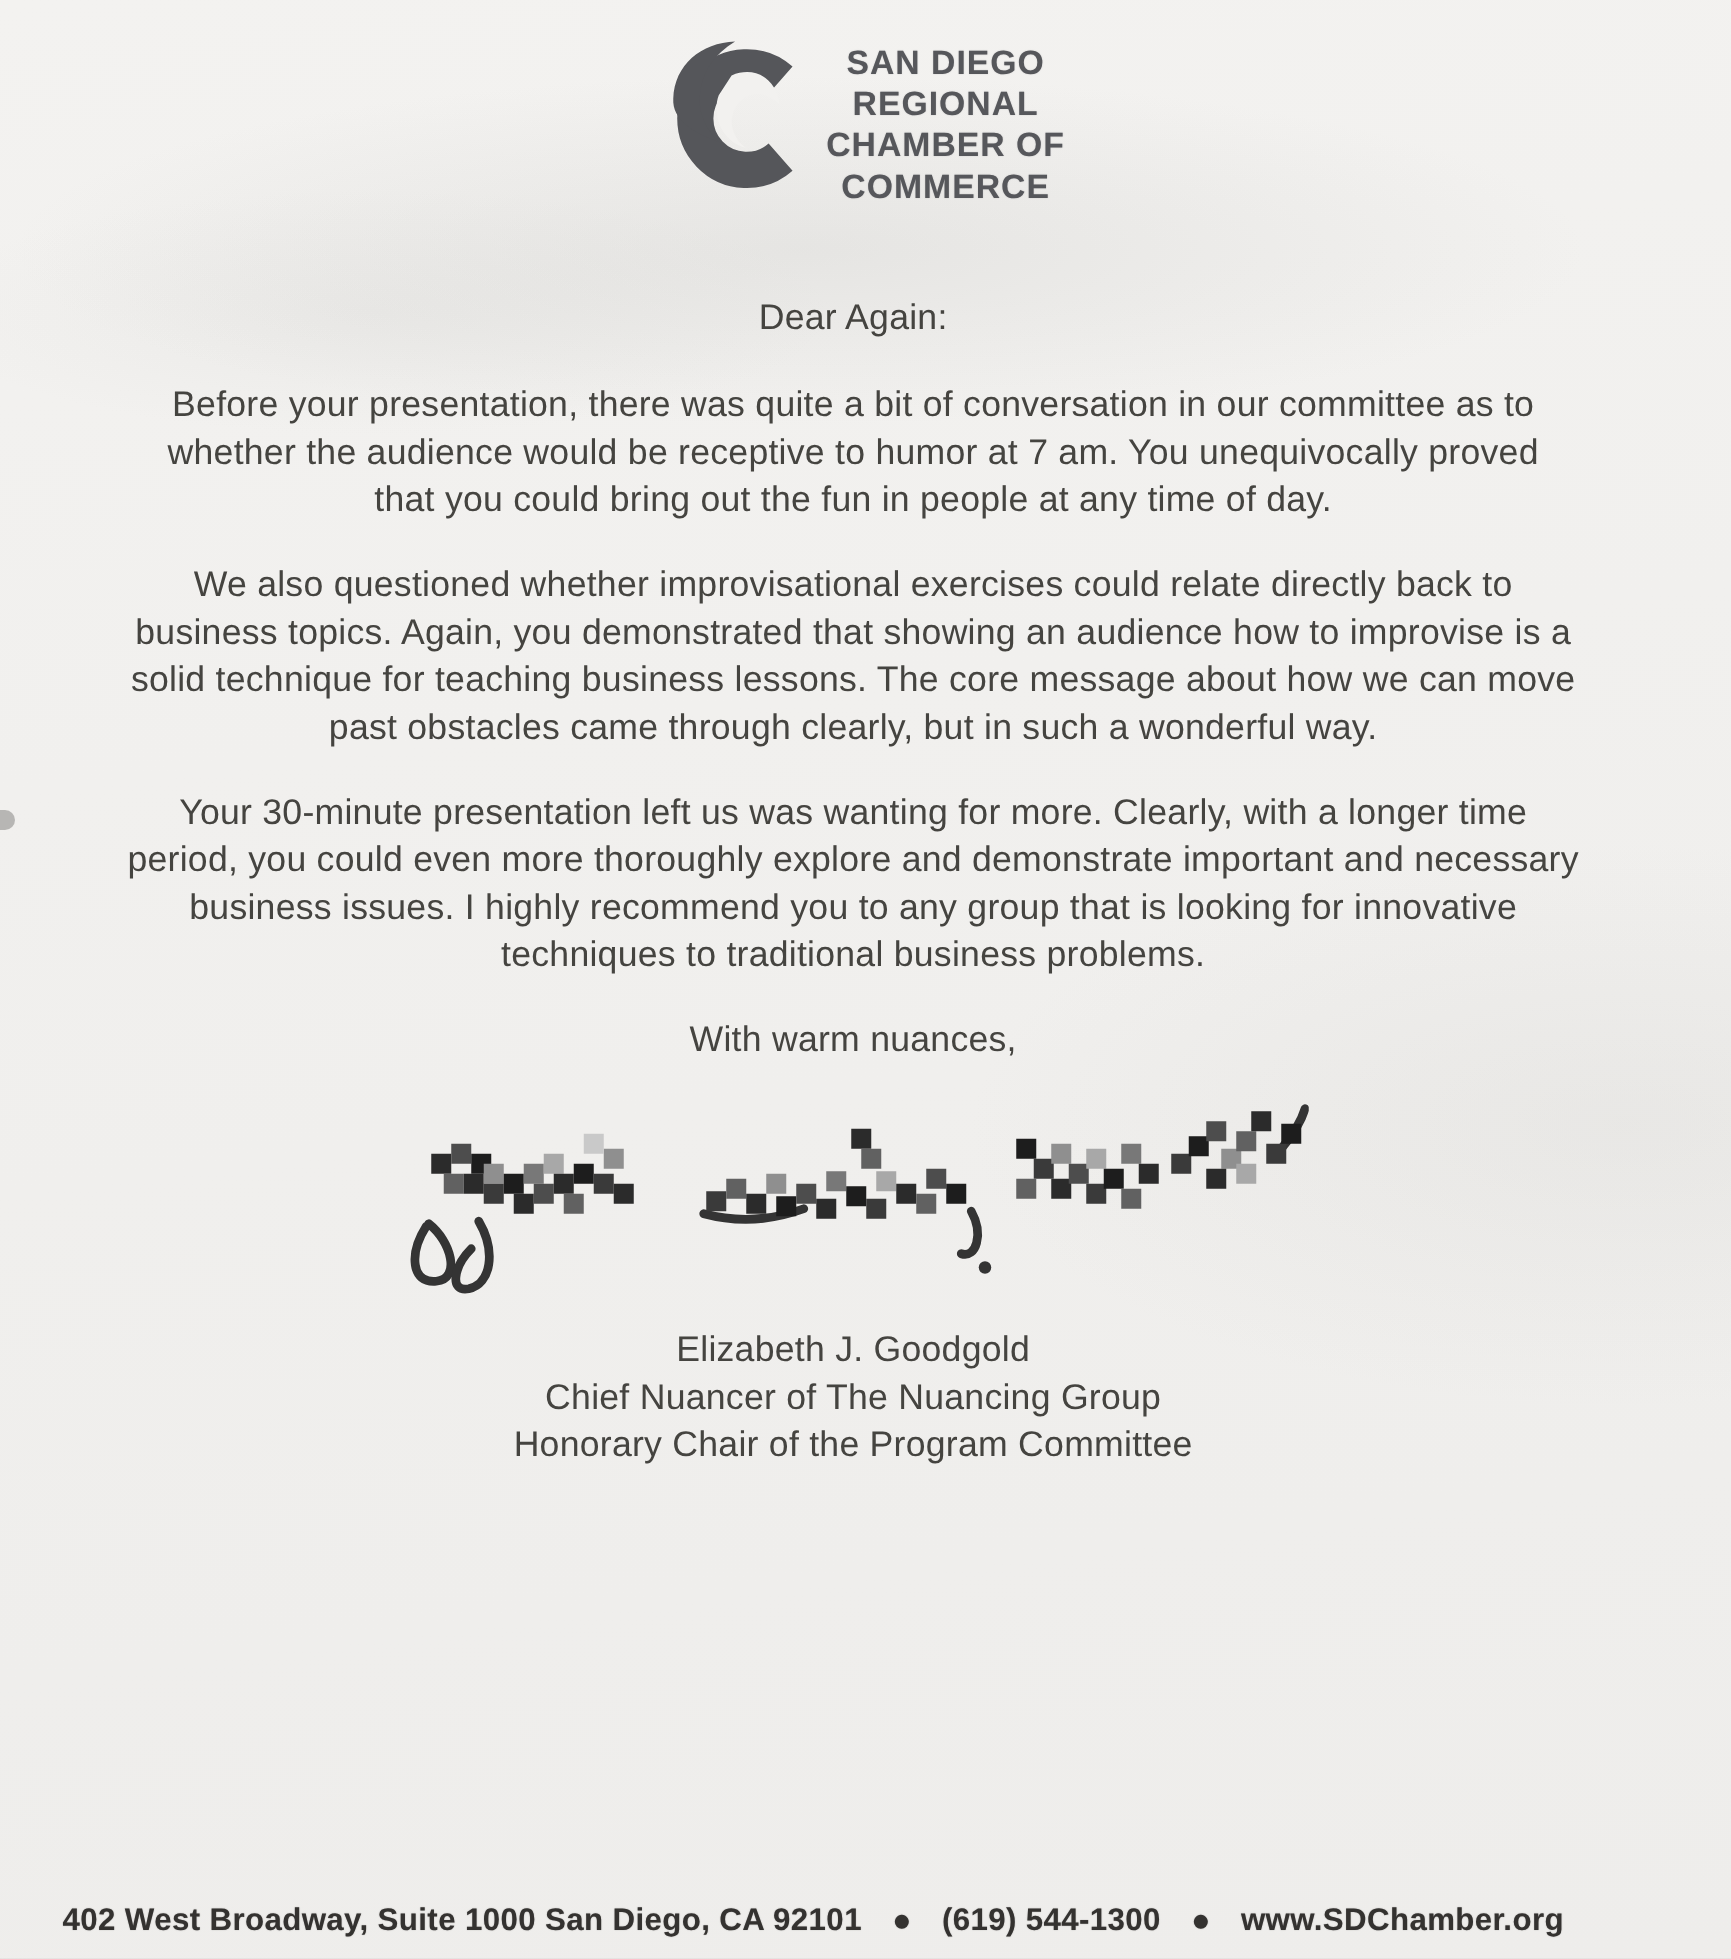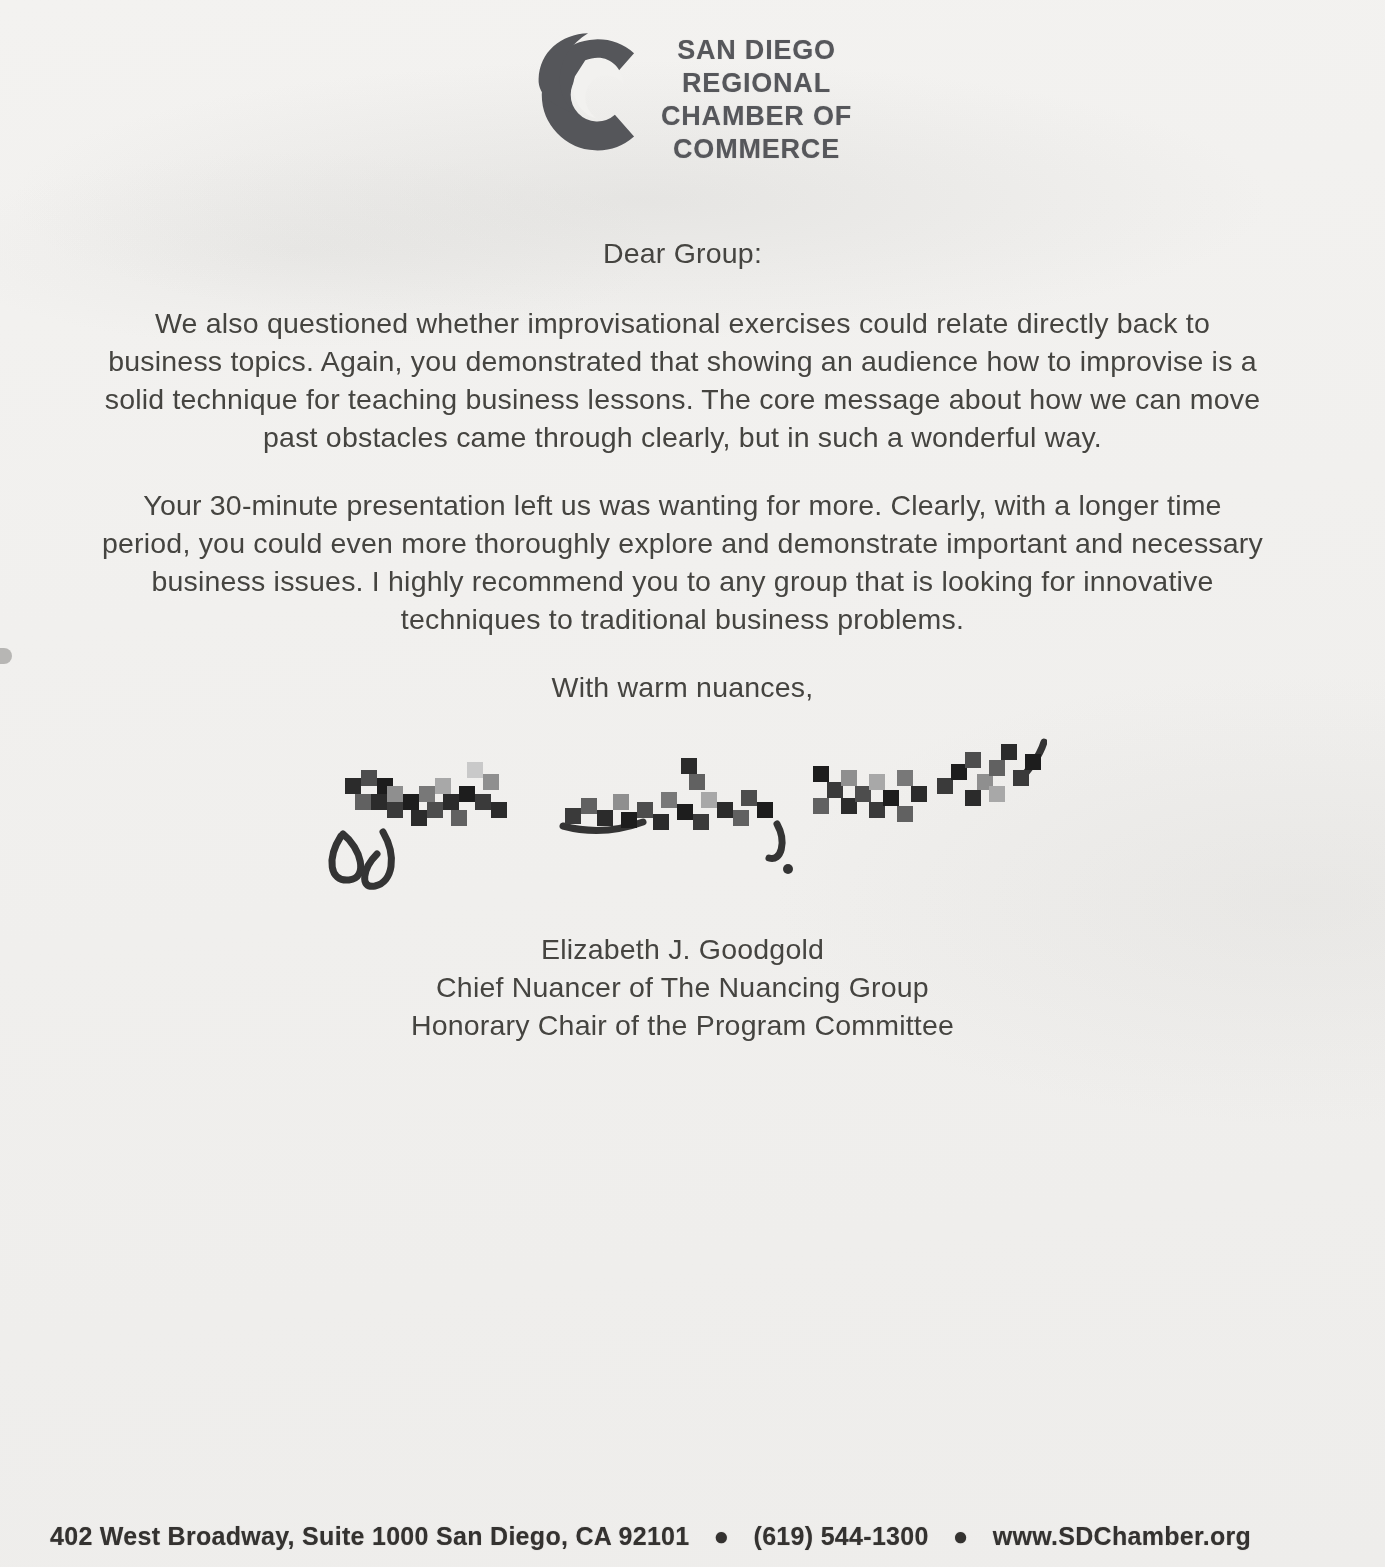--- a/index.html
+++ b/index.html
@@ -48,21 +48,21 @@
     line-height: 38px;
     letter-spacing: 0.2px;
   }
   .salutation { margin-bottom: 32px; }
   .body p { margin: 0 0 30px 0; }
   .prelines { white-space: pre-line; }
   .closing { margin-top: 8px; margin-bottom: 24px; }
 
   
   .signature-wrap { margin-left: 6px; height: 168px; }
-  .signer-block { margin-top: 32px; }
+  .signer-block { margin-top: 18px; }
   .signer-block div { line-height: 38px; }
 
   
   .footer {
     position: absolute;
     left: 50px;
     right: 40px;
     bottom: 16px;
     display: flex;
     align-items: center;
@@ -107,22 +107,25 @@
         <path d="M 56 36 C 77 27 95 40 97 61 C 86 49 70 49 61 61 C 52 73 56 89 68 98 C 47 93 39 69 45 53 Z" fill="#f2f1ef"></path>
       </svg>
     </div>
     <div class="org-name prelines">SAN DIEGO
 REGIONAL
 CHAMBER OF
 COMMERCE</div>
   </div>
 
   <div class="body">
-    <div class="salutation">Dear Group:</div>
-
+    <div class="salutation">Dear Again:</div>
+
+    <p class="prelines">Before your presentation, there was quite a bit of conversation in our committee as to
+whether the audience would be receptive to humor at 7 am.  You unequivocally proved
+that you could bring out the fun in people at any time of day.</p>
     <p class="prelines">We also questioned whether improvisational exercises could relate directly back to
 business topics. Again, you demonstrated that showing an audience how to improvise is a
 solid technique for teaching business lessons.  The core message about how we can move
 past obstacles came through clearly, but in such a wonderful way.</p>
     <p class="prelines">Your 30-minute presentation left us was wanting for more. Clearly, with a longer time
 period, you could even more thoroughly explore and demonstrate important and necessary
 business issues. I highly recommend you to any group that is looking for innovative
 techniques to traditional business problems.</p>
 
     <div class="closing">With warm nuances,</div>

